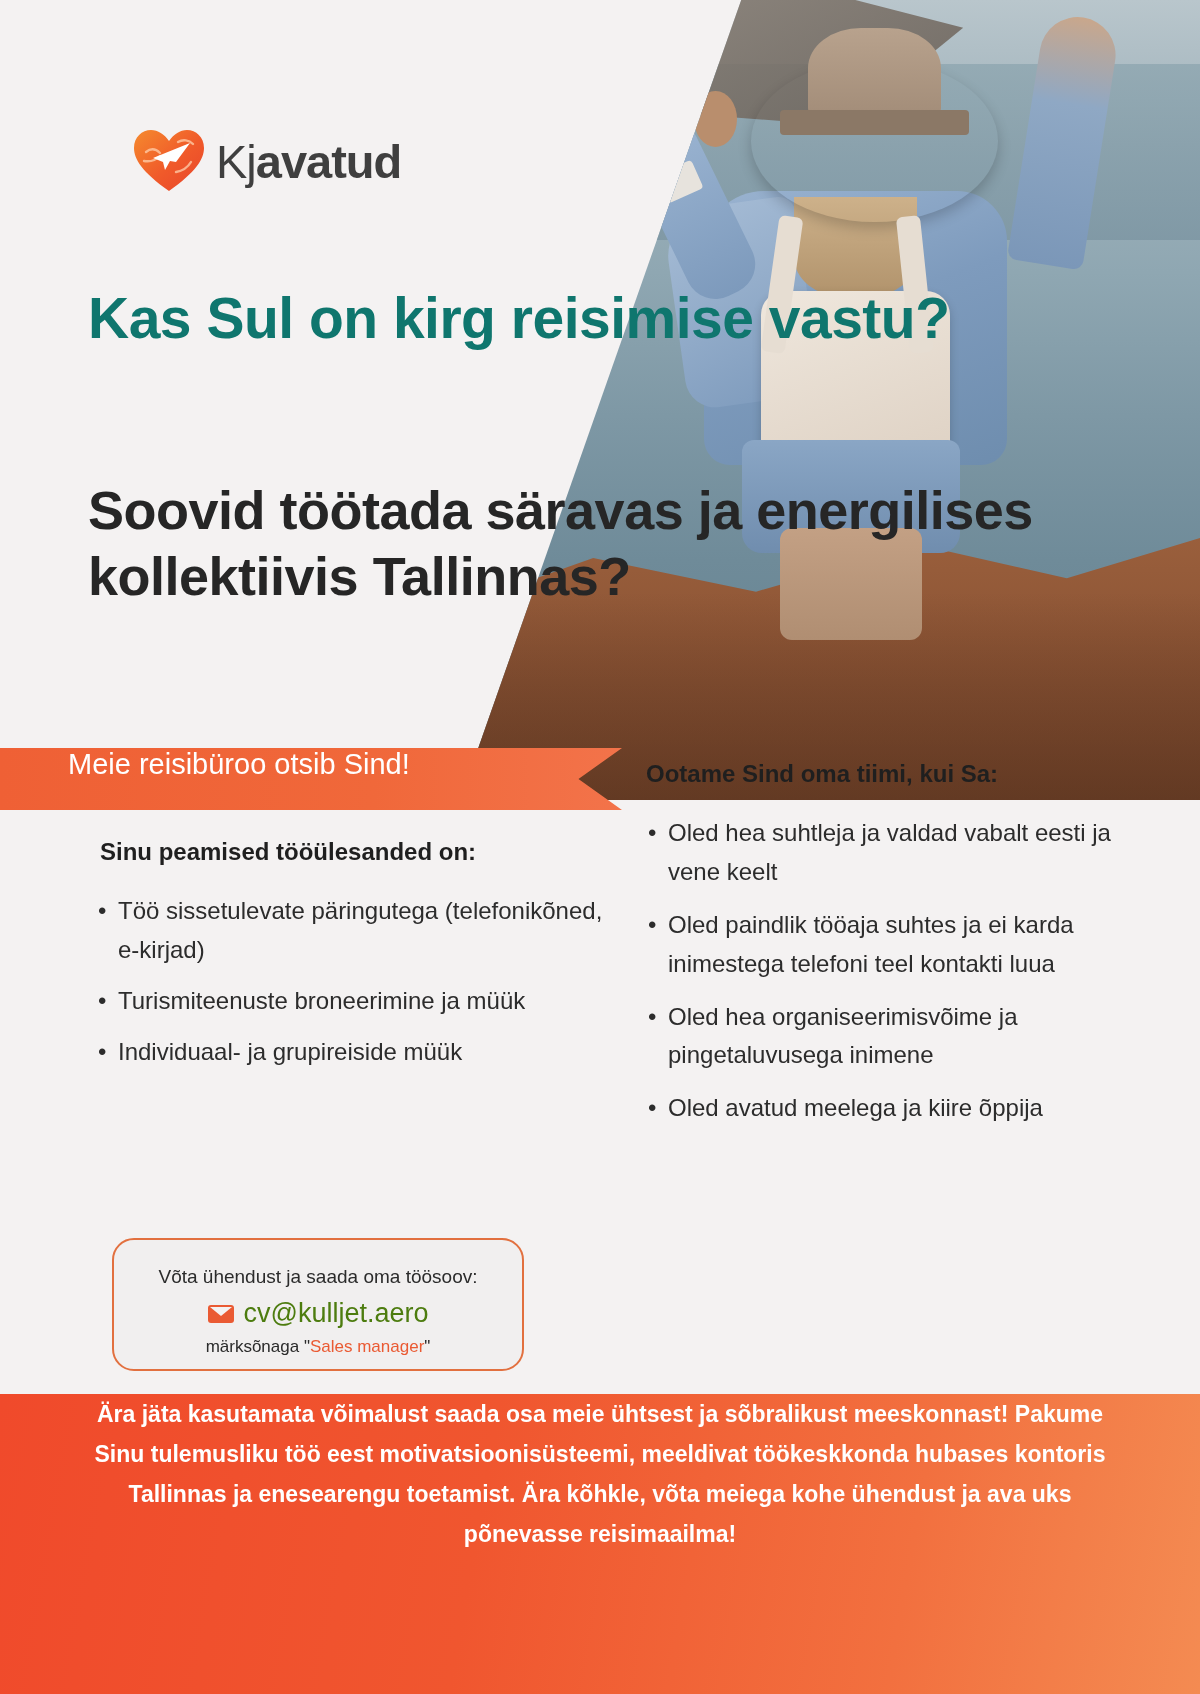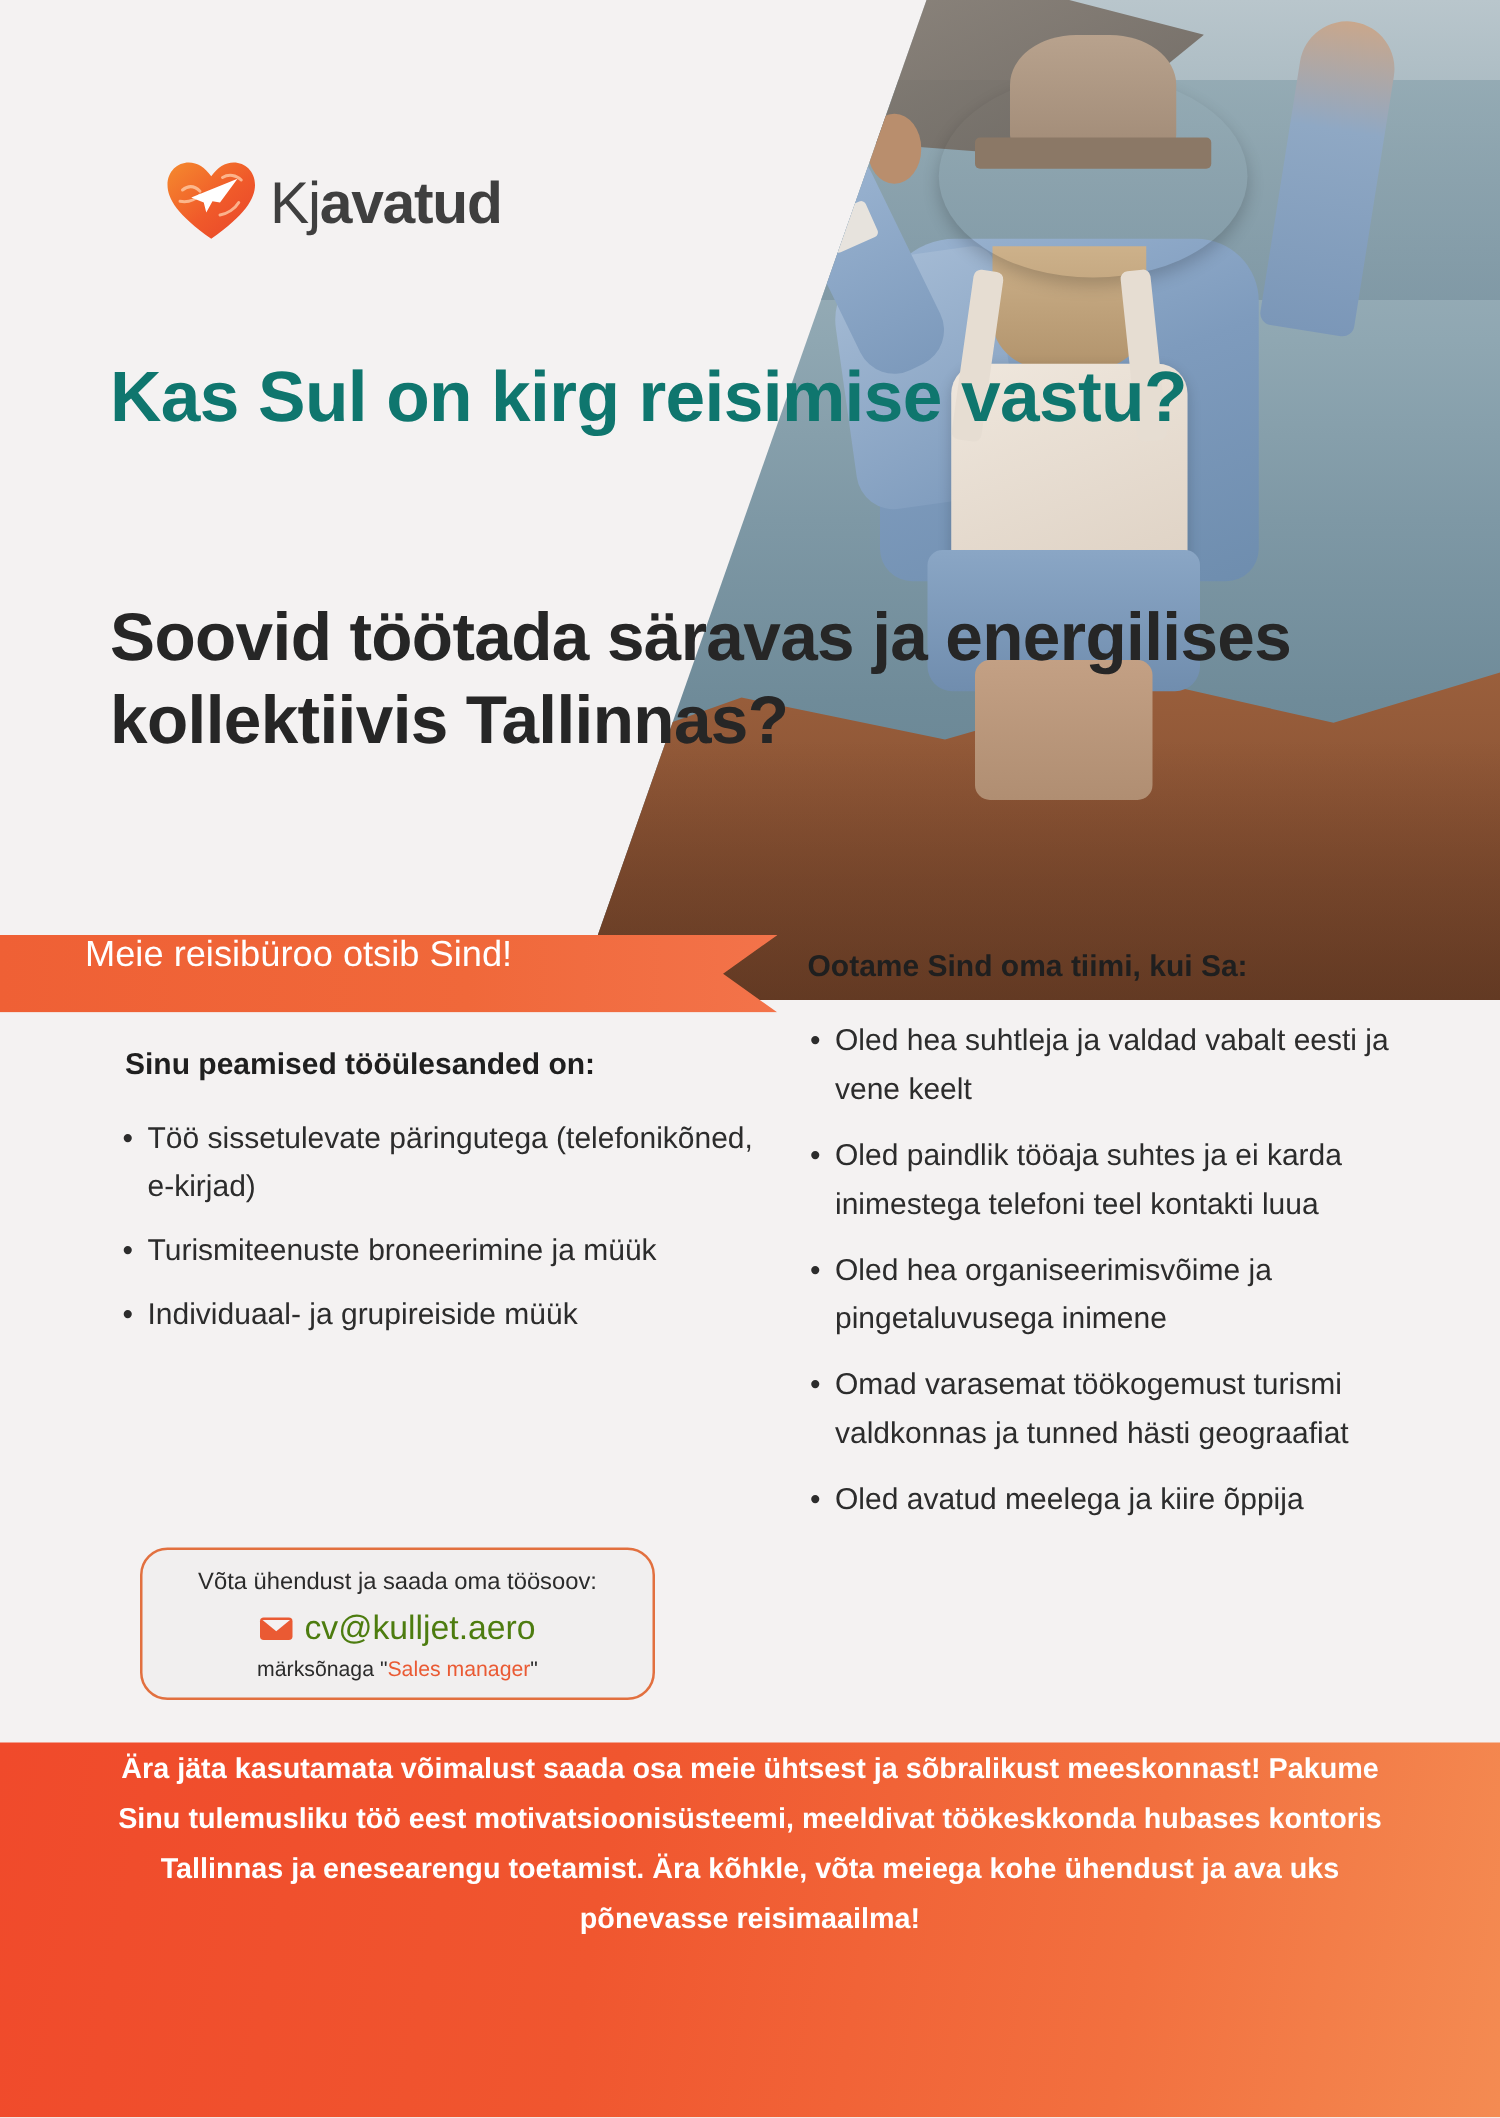--- a/index.html
+++ b/index.html
@@ -345,21 +345,21 @@
     color: #2c2c2c;
   }
   .col-right ul.bullets li { margin-bottom: 14px; }
 
   
   .contact-box {
     position: absolute;
     left: 112px;
     top: 1238px;
     width: 388px;
-    padding: 15px 10px 12px;
+    padding: 26px 10px 12px;
     border: 2px solid #e2703f;
     border-radius: 22px;
     background: #f1efef;
     text-align: center;
     z-index: 3;
   }
   .contact-line1 {
     font-size: 19px;
     color: #2b2b2b;
     margin-bottom: 10px;
@@ -489,21 +489,20 @@
       <li>Individuaal- ja grupireiside müük</li>
     </ul>
   </div>
 
   <div class="col-right">
     <div class="col-head">Ootame Sind oma tiimi, kui Sa:</div>
     <ul class="bullets">
       <li>Oled hea suhtleja ja valdad vabalt eesti ja vene keelt</li>
       <li>Oled paindlik tööaja suhtes ja ei karda inimestega telefoni teel kontakti luua</li>
       <li>Oled hea organiseerimisvõime ja pingetaluvusega inimene</li>
-      <li>Omad varasemat töökogemust turismi valdkonnas ja tunned hästi geograafiat</li>
       <li>Oled avatud meelega ja kiire õppija</li>
     </ul>
   </div>
 
   <div class="contact-box">
     <div class="contact-line1">Võta ühendust ja saada oma töösoov:</div>
     <div class="contact-mail">
       <span class="mail-icon"></span>
       <span>cv@kulljet.aero</span>
     </div>

